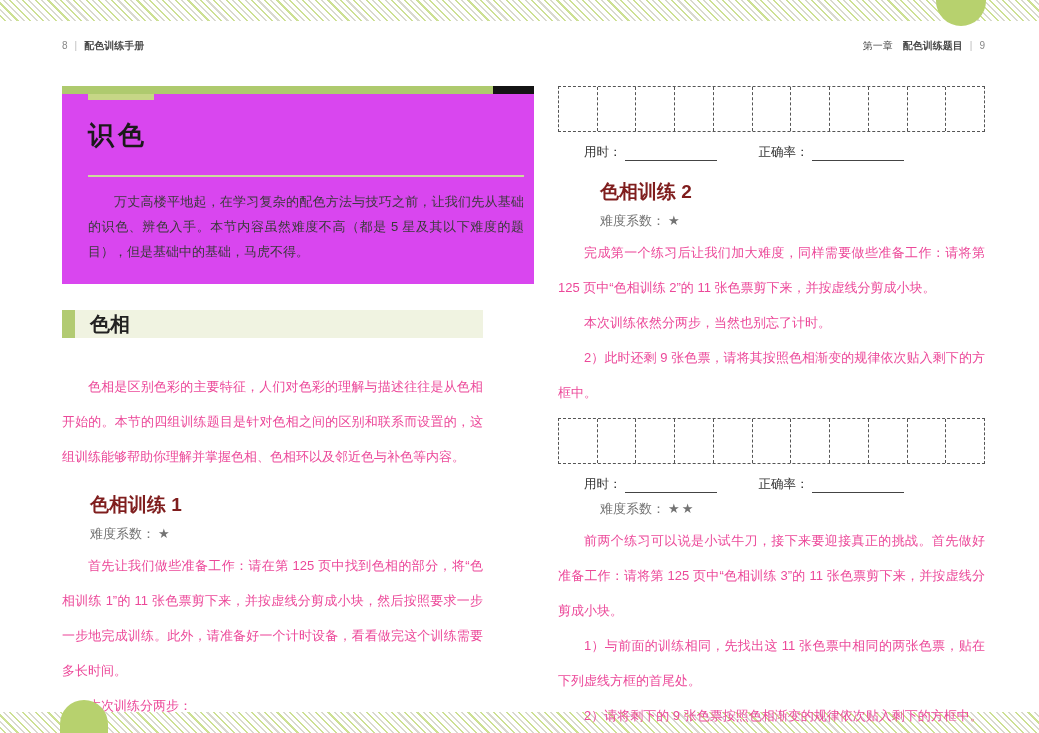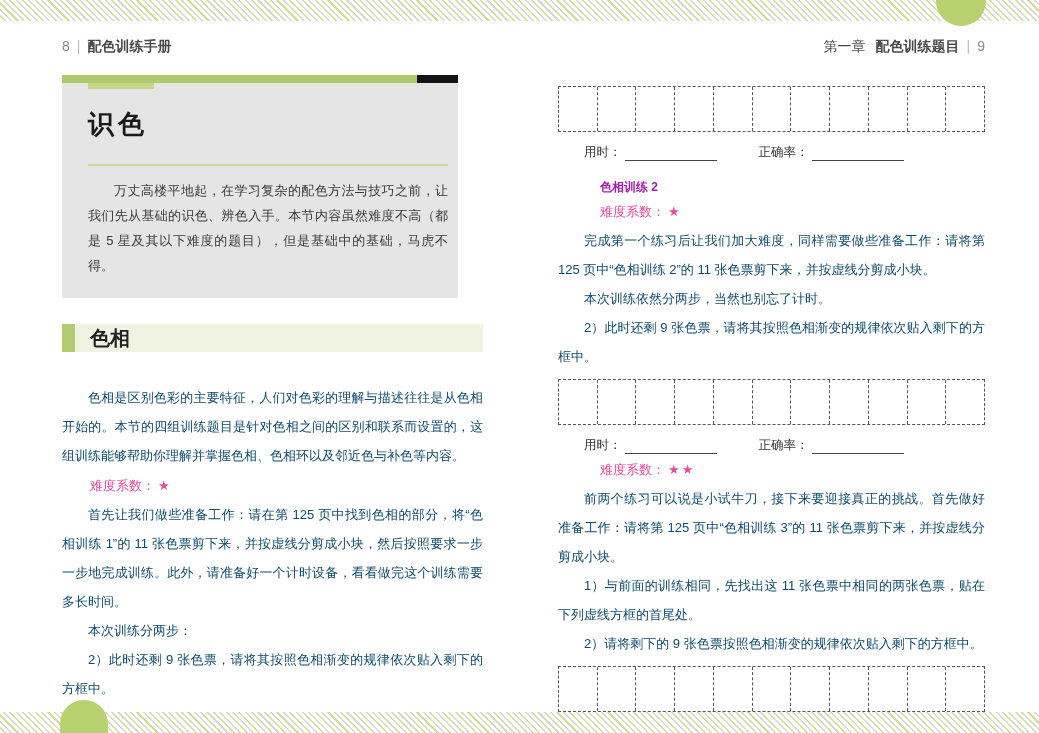--- a/index.html
+++ b/index.html
@@ -12,47 +12,47 @@
   .stripes.top{top:0;}
   .stripes.bottom{bottom:0;}
   .bump{position:absolute;background:#b7d16e;z-index:2;}
   .bump.top-right{left:936px;top:0;width:50px;height:26px;border-radius:0 0 25px 25px;}
   .bump.bottom-left{left:60px;bottom:0;width:48px;height:33px;border-radius:24px 24px 0 0;}
 
   .page{position:absolute;top:38px;}
   .page.left{left:62px;width:421px;}
   .page.right{left:558px;width:427px;}
 
-  .running-header{font-size:14px;color:#888;height:16px;line-height:16px;}
+  .running-header{font-size:10px;color:#888;height:16px;line-height:16px;}
   .running-header .sep{margin:0 7px;color:#bbb;}
   .running-header .bold{font-weight:bold;color:#4a4a4a;}
   .page.right .running-header{text-align:right;}
   .page.right .running-header .chapter{margin-right:10px;color:#4a4a4a;}
 
   
-  .intro-box{position:relative;width:396px;margin-top:21px;background:#e5e5e5;padding-bottom:20px;}
+  .intro-box{position:relative;width:472px;margin-top:32px;background:#d946ef;padding-bottom:20px;}
   .strip-row{display:flex;height:8px;}
   .strip-green{flex:1;background:#aeca6e;}
   .strip-black{width:41px;background:#141414;}
   .intro-tab{position:absolute;top:8px;left:26px;width:66px;height:6px;background:#c6d686;}
   .intro-box h1{margin:24px 0 0 26px;font-size:26px;letter-spacing:4px;color:#1a1a1a;font-weight:bold;}
   .intro-divider{height:2px;background:#cbdc9b;margin:22px 10px 0 26px;}
   .intro-box p{margin:12px 10px 0 26px;font-size:13px;line-height:25px;color:#3a3a3a;
                text-indent:2em;text-align:justify;}
 
   .section-band{margin-top:26px;height:28px;background:#f0f3e1;border-left:13px solid #b2cb72;
                 display:flex;align-items:center;padding-left:15px;font-size:20px;font-weight:bold;color:#222;}
 
-  p.body{margin:31px 0 0 0;font-size:13px;line-height:29px;color:#0c4a6e;
+  p.body{margin:31px 0 0 0;font-size:13px;line-height:35px;color:#ec4899;
          text-indent:2em;text-align:justify;}
   p.body.cont{margin-top:0;}
 
-  .tr-title{margin:18px 0 0 28px;font-size:12px;font-weight:bold;color:#a21caf;}
+  .tr-title{margin:18px 0 0 28px;font-size:19px;font-weight:bold;color:#7f1d1d;}
   .page.right .tr-title{margin-left:42px;}
-  .difficulty{margin:7px 0 6px 28px;font-size:13px;color:#ec4899;height:17px;line-height:17px;}
+  .difficulty{margin:7px 0 6px 28px;font-size:13px;color:#737373;height:17px;line-height:17px;}
   .page.right .difficulty{margin-left:42px;}
   .difficulty .star{margin-left:3px;letter-spacing:2px;}
 
   .answer-grid{display:flex;height:44px;border:1px dashed #555;margin-top:32px;background:#fff;}
   .answer-grid.mid{margin-top:8px;}
   .answer-grid .cell{flex:1;border-right:1px dashed #555;}
   .answer-grid .cell:last-child{border-right:none;}
 
   .timing{display:flex;align-items:flex-end;margin-top:13px;padding-left:26px;
           font-size:12.5px;color:#333;height:16px;}
@@ -82,20 +82,21 @@
       <h1>识色</h1>
       <div class="intro-divider"></div>
       <p>万丈高楼平地起，在学习复杂的配色方法与技巧之前，让我们先从基础的识色、辨色入手。本节内容虽然难度不高（都是 5 星及其以下难度的题目），但是基础中的基础，马虎不得。</p>
     </div>
 
     <div class="section-band">
       <span>色相</span>
     </div>
     <p class="body">色相是区别色彩的主要特征，人们对色彩的理解与描述往往是从色相开始的。本节的四组训练题目是针对色相之间的区别和联系而设置的，这组训练能够帮助你理解并掌握色相、色相环以及邻近色与补色等内容。</p>
 
+    <h3 class="tr-title">色相训练 1</h3>
     <div class="difficulty">
       <span>难度系数：</span><span class="star">★</span>
     </div>
     <p class="body cont">首先让我们做些准备工作：请在第 125 页中找到色相的部分，将“色相训练 1”的 11 张色票剪下来，并按虚线分剪成小块，然后按照要求一步一步地完成训练。此外，请准备好一个计时设备，看看做完这个训练需要多长时间。</p>
     <p class="body cont">本次训练分两步：</p>
     <p class="body cont">2）此时还剩 9 张色票，请将其按照色相渐变的规律依次贴入剩下的方框中。</p>
   </div>
 
   <div class="page right">
     <div class="running-header">

